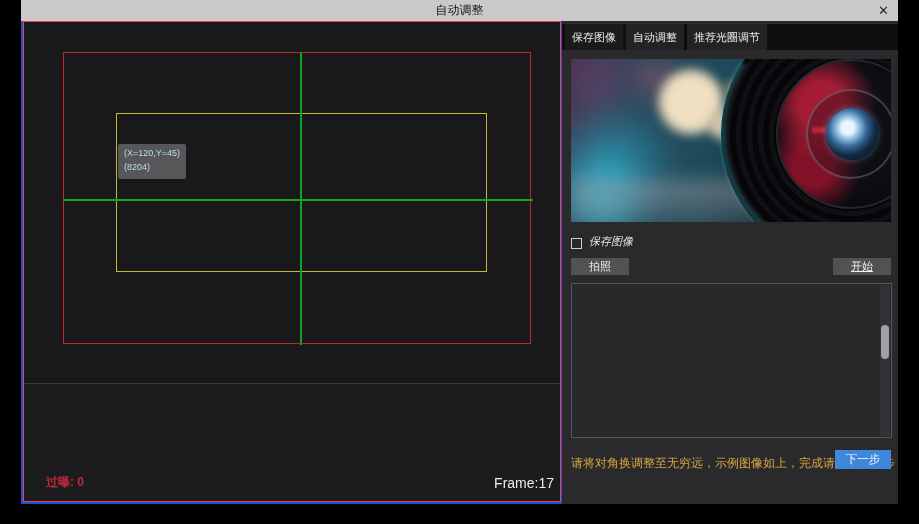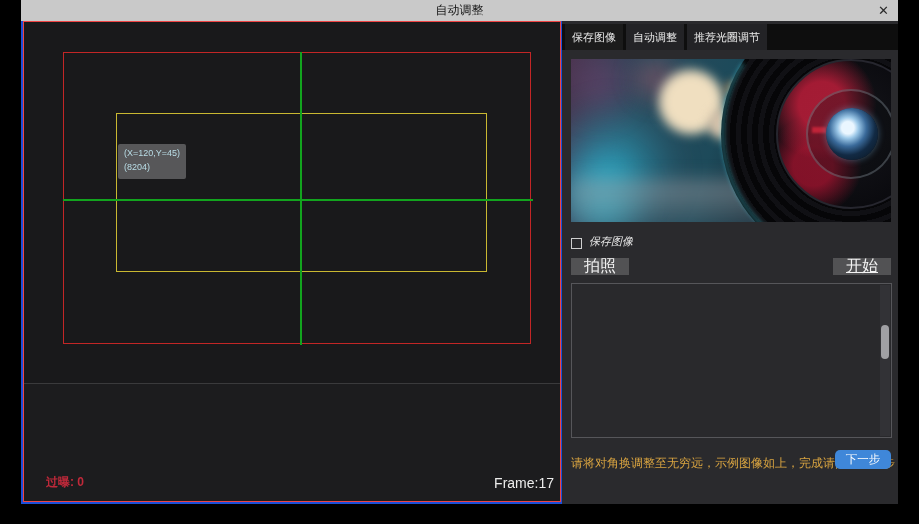--- a/index.html
+++ b/index.html
@@ -59,30 +59,30 @@
               border:2px solid rgba(150,160,170,.35); background:rgba(10,12,16,.3); }
   .lens-core { position:absolute; left:48px; top:47px; width:52px; height:52px; border-radius:50%;
               background:radial-gradient(circle at 42% 38%, #eaf6ff 0 14%, #9cc8e8 24%, #3a6a9a 42%, #122a44 62%, #081018 100%);
               box-shadow:0 0 7px rgba(120,180,220,.45); }
   .lens-red-dash { position:absolute; left:34px; top:66px; width:14px; height:6px; background:rgba(210,40,60,.8); filter:blur(1px); }
 
   
   .chk-row { position:absolute; left:9px; top:213px; display:flex; align-items:flex-end;font-style:italic; }
   .chk-box { width:11px; height:11px; border:1px solid #cfcfcf; background:transparent; cursor:pointer; }
   .chk-label { margin-left:7px; font-size:11px; color:#e9e9e9; }
-  .btn { position:absolute; height:17px; width:58px; background:#525254; color:#f2f2f2; font-size:16px;
+  .btn { position:absolute; height:17px; width:58px; background:#525254; color:#f2f2f2; font-size:11px;
          display:flex; align-items:center; justify-content:center; cursor:pointer; }
   .btn-capture { left:9px; top:237px; }
   .btn-start { right:7px; top:237px;text-decoration:underline; }
   .log { position:absolute; left:9px; top:262px; width:321px; height:155px; background:#29292c; border:1px solid #56565a; overflow:hidden; }
   .log-scroll { position:absolute; right:1px; top:1px; bottom:1px; width:10px; background:#323236; }
   .log-thumb { position:absolute; left:1px; top:40px; width:8px; height:34px; background:#a0a0a4; border-radius:4px; }
   .hint { position:absolute; left:9px; top:434px; width:265px; font-size:12px; color:#d9a440; white-space:nowrap; }
   .btn-next { position:absolute; right:7px; top:429px; width:56px; height:19px; background:#3f87d9; color:#ffffff;
-              font-size:11.5px; display:flex; align-items:center; justify-content:center; border-radius:5px; cursor:pointer; }
+              font-size:11.5px; display:flex; align-items:center; justify-content:center; border-radius:0; cursor:pointer; }
 </style>
 </head>
 <body>
 
 <div id="screen">
   <div class="dialog">
 
     <div class="titlebar">
       <span class="title">自动调整</span>
       <span class="close-btn">✕</span>

